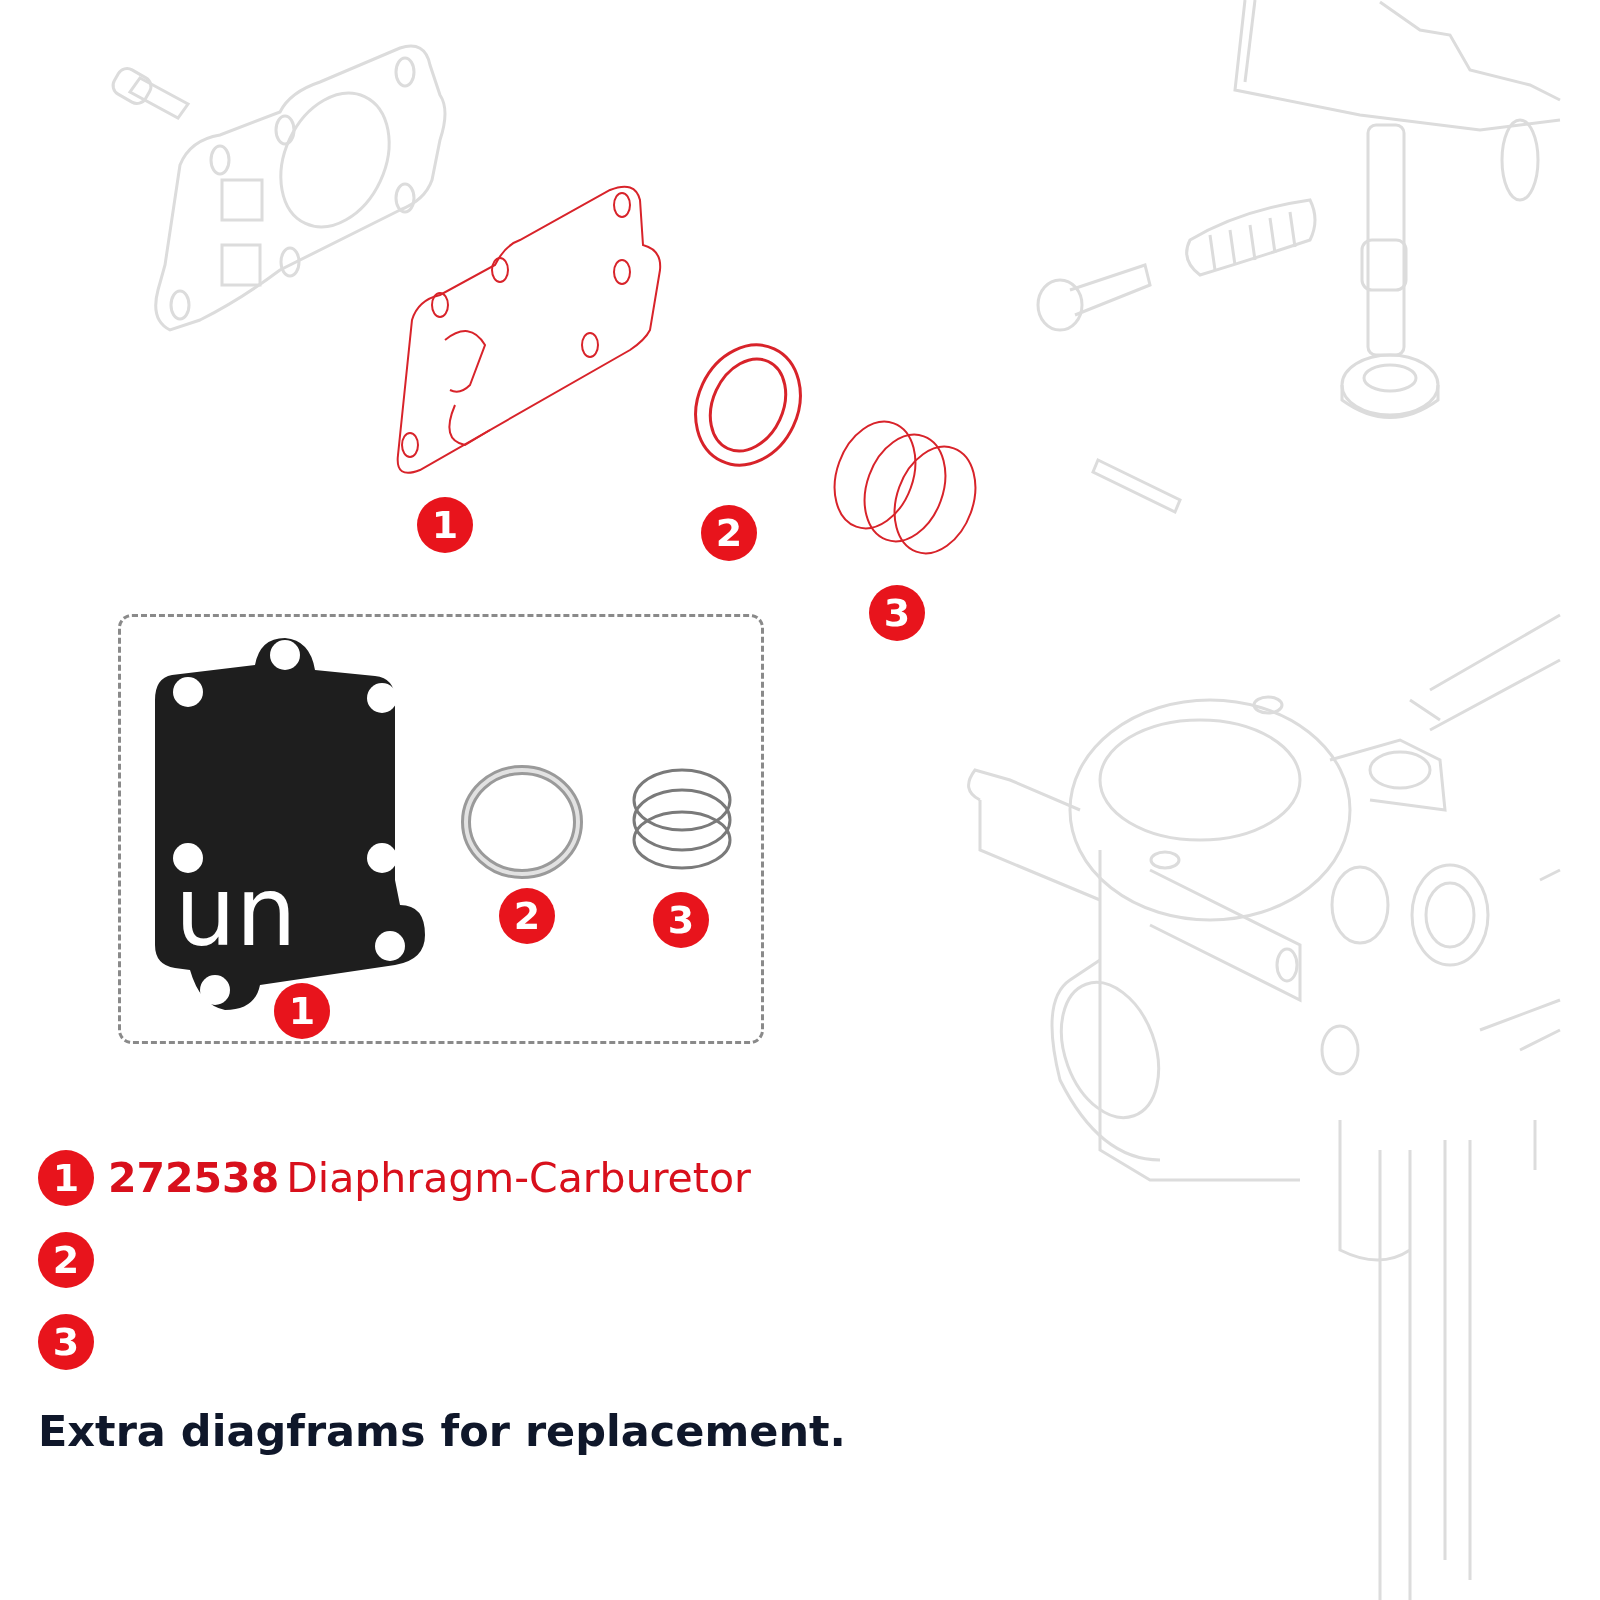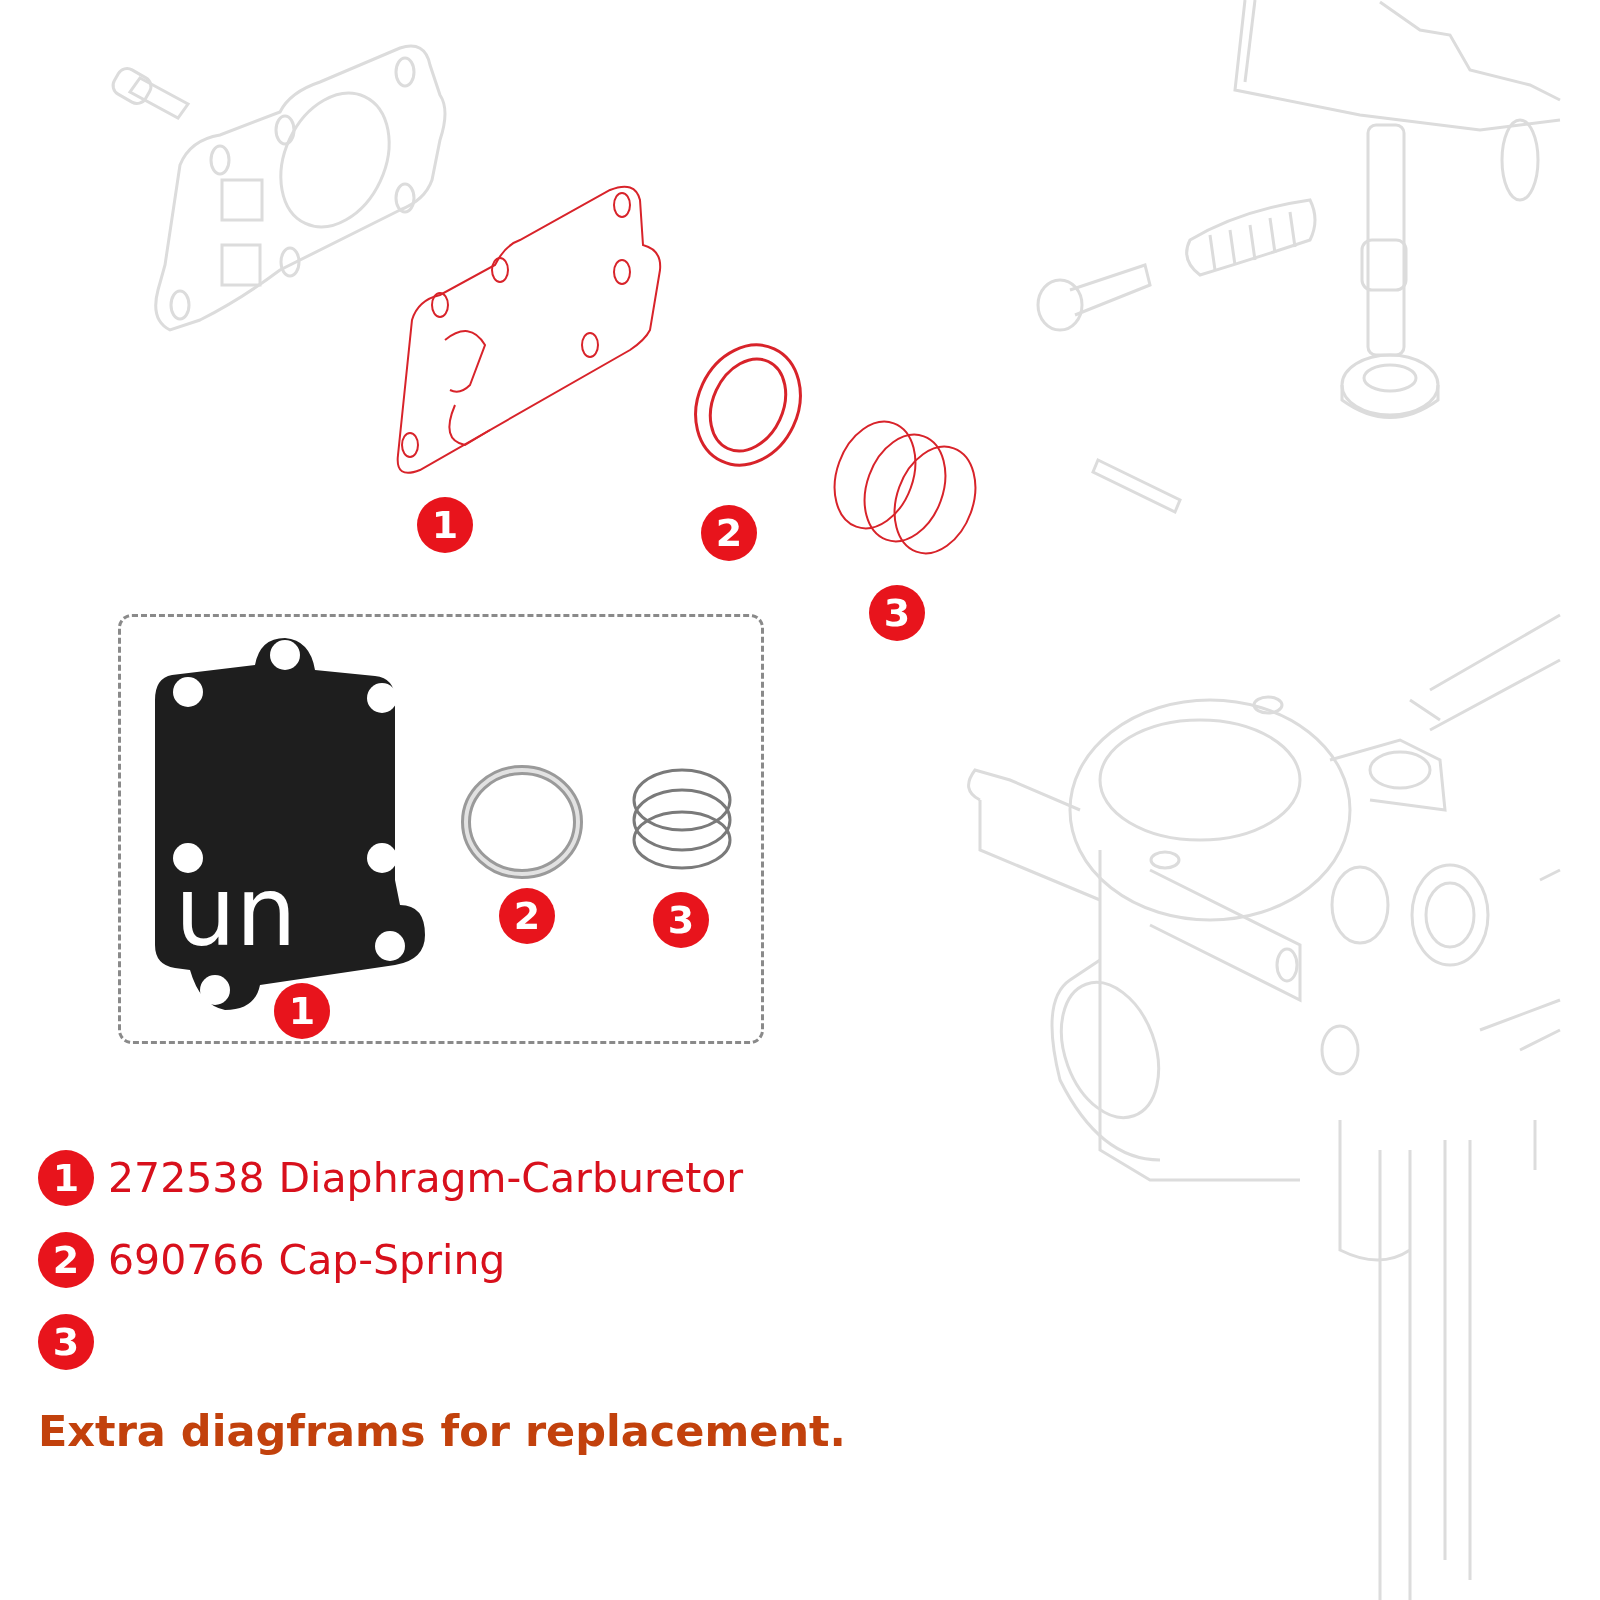--- a/index.html
+++ b/index.html
@@ -13,23 +13,23 @@
              line-height: 1; }
   .photo-box { position: absolute; left: 118px; top: 614px; width: 646px; height: 430px;
                border: 3px dashed #8a8a8a; border-radius: 14px; box-sizing: border-box; }
   .legend { position: absolute; left: 38px; top: 1150px; }
   .legend-row { display: flex; align-items: center; height: 56px; margin-bottom: 26px; }
   .legend-num { width: 56px; height: 56px; border-radius: 50%; background: #e8141c; color: #fff;
                 font-weight: bold; font-size: 38px; display: flex; align-items: center;
                 justify-content: center; margin-right: 14px; }
   .legend-text { color: #d8101c; font-family: "DejaVu Sans", sans-serif; font-size: 41px;
                  letter-spacing: 0px; white-space: nowrap; }
-  .legend-text .pn { margin-right: 14px; }
+  .legend-text .pn { margin-right: 7px; font-weight: bold; }
   .caption { position: absolute; left: 38px; top: 1406px; font-size: 43px; font-weight: bold;
-             color: #c2410c; font-family: "DejaVu Sans", sans-serif; white-space: nowrap; }
+             color: #0f172a; font-family: "DejaVu Sans", sans-serif; white-space: nowrap; }
 </style>
 </head>
 <body>
 
 <svg class="bg-art" viewBox="0 0 1600 1600" xmlns="http://www.w3.org/2000/svg" fill="none" stroke="#dcdcdc" stroke-width="3">
 
   <g>
     <rect x="118" y="68" width="28" height="36" rx="10" transform="rotate(-60 132 86)"></rect>
     <path d="M140 78 L188 104 L178 118 L130 92 Z"></path>
   </g>
@@ -170,22 +170,19 @@
 
 <div class="legend">
   <div class="legend-row">
     <div class="legend-num">1</div>
     <div class="legend-text">
       <span class="pn">272538</span><span>Diaphragm-Carburetor</span>
     </div>
   </div>
   <div class="legend-row">
     <div class="legend-num">2</div>
-    <div class="legend-text">
-      <span class="pn">690766</span><span>Cap-Spring</span>
-    </div>
   </div>
   <div class="legend-row">
     <div class="legend-num">3</div>
   </div>
 </div>
 
 <div class="caption">Extra diagframs for replacement.</div>
 
 </body></html>

